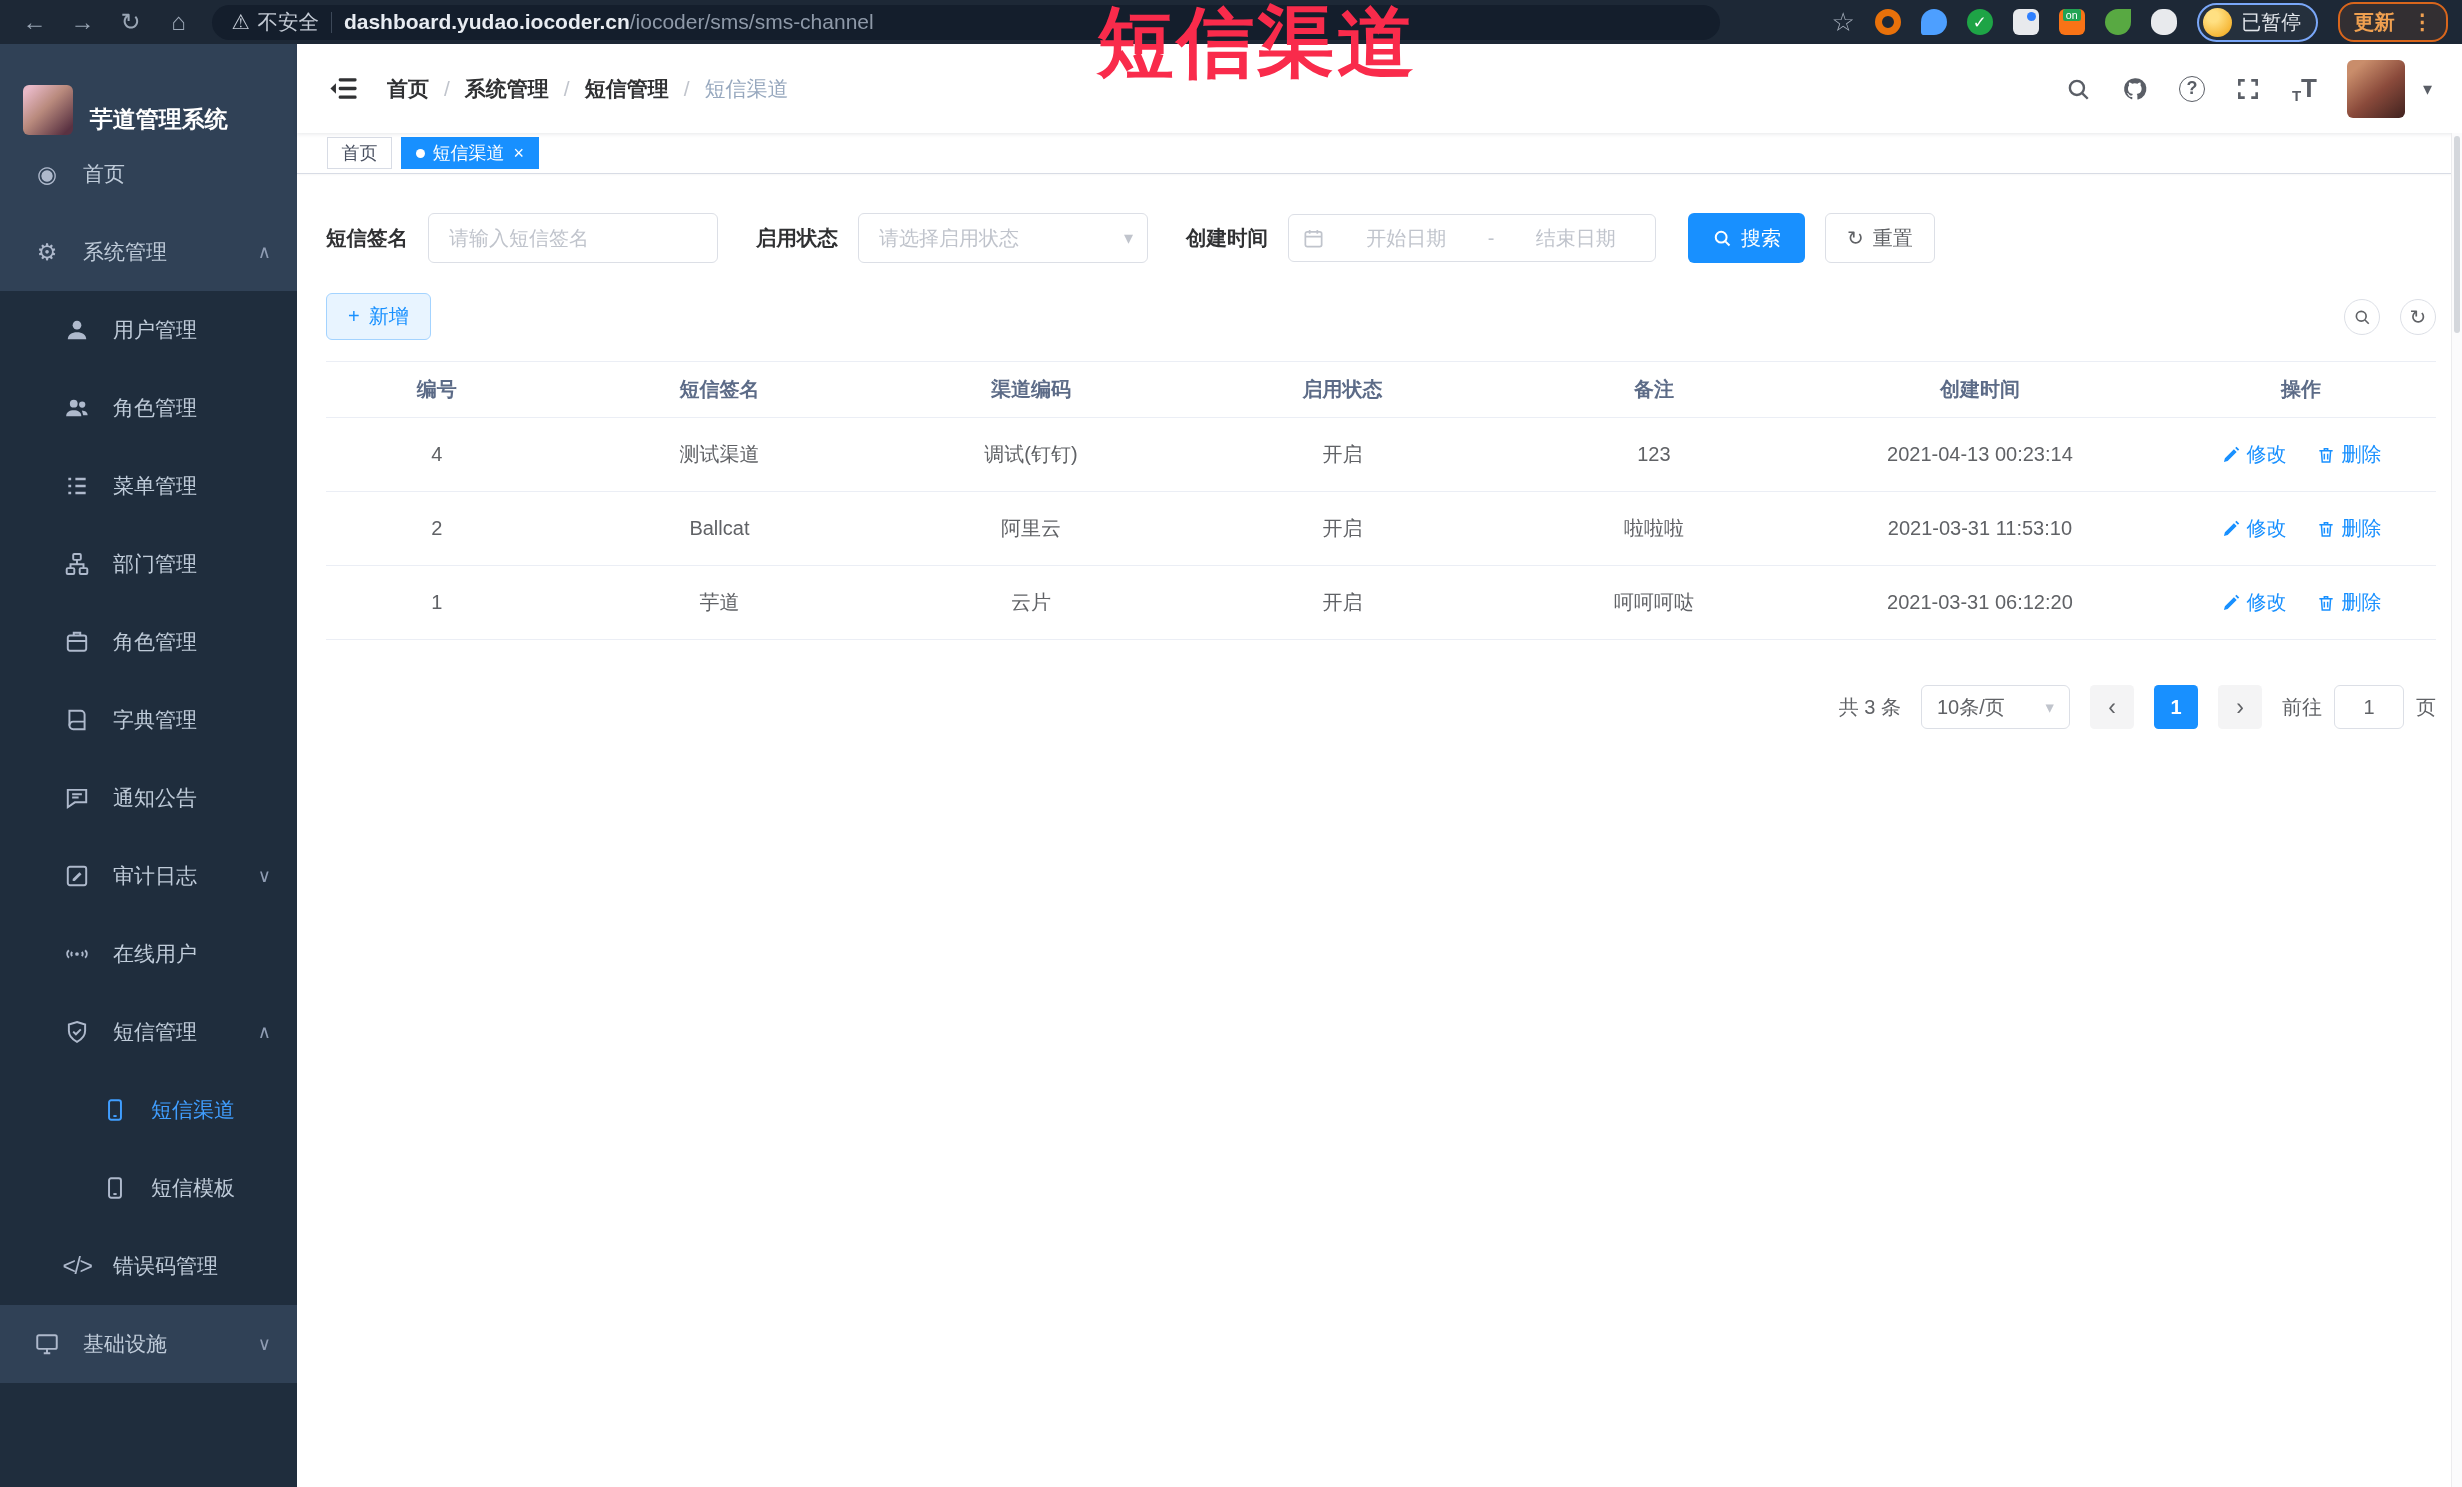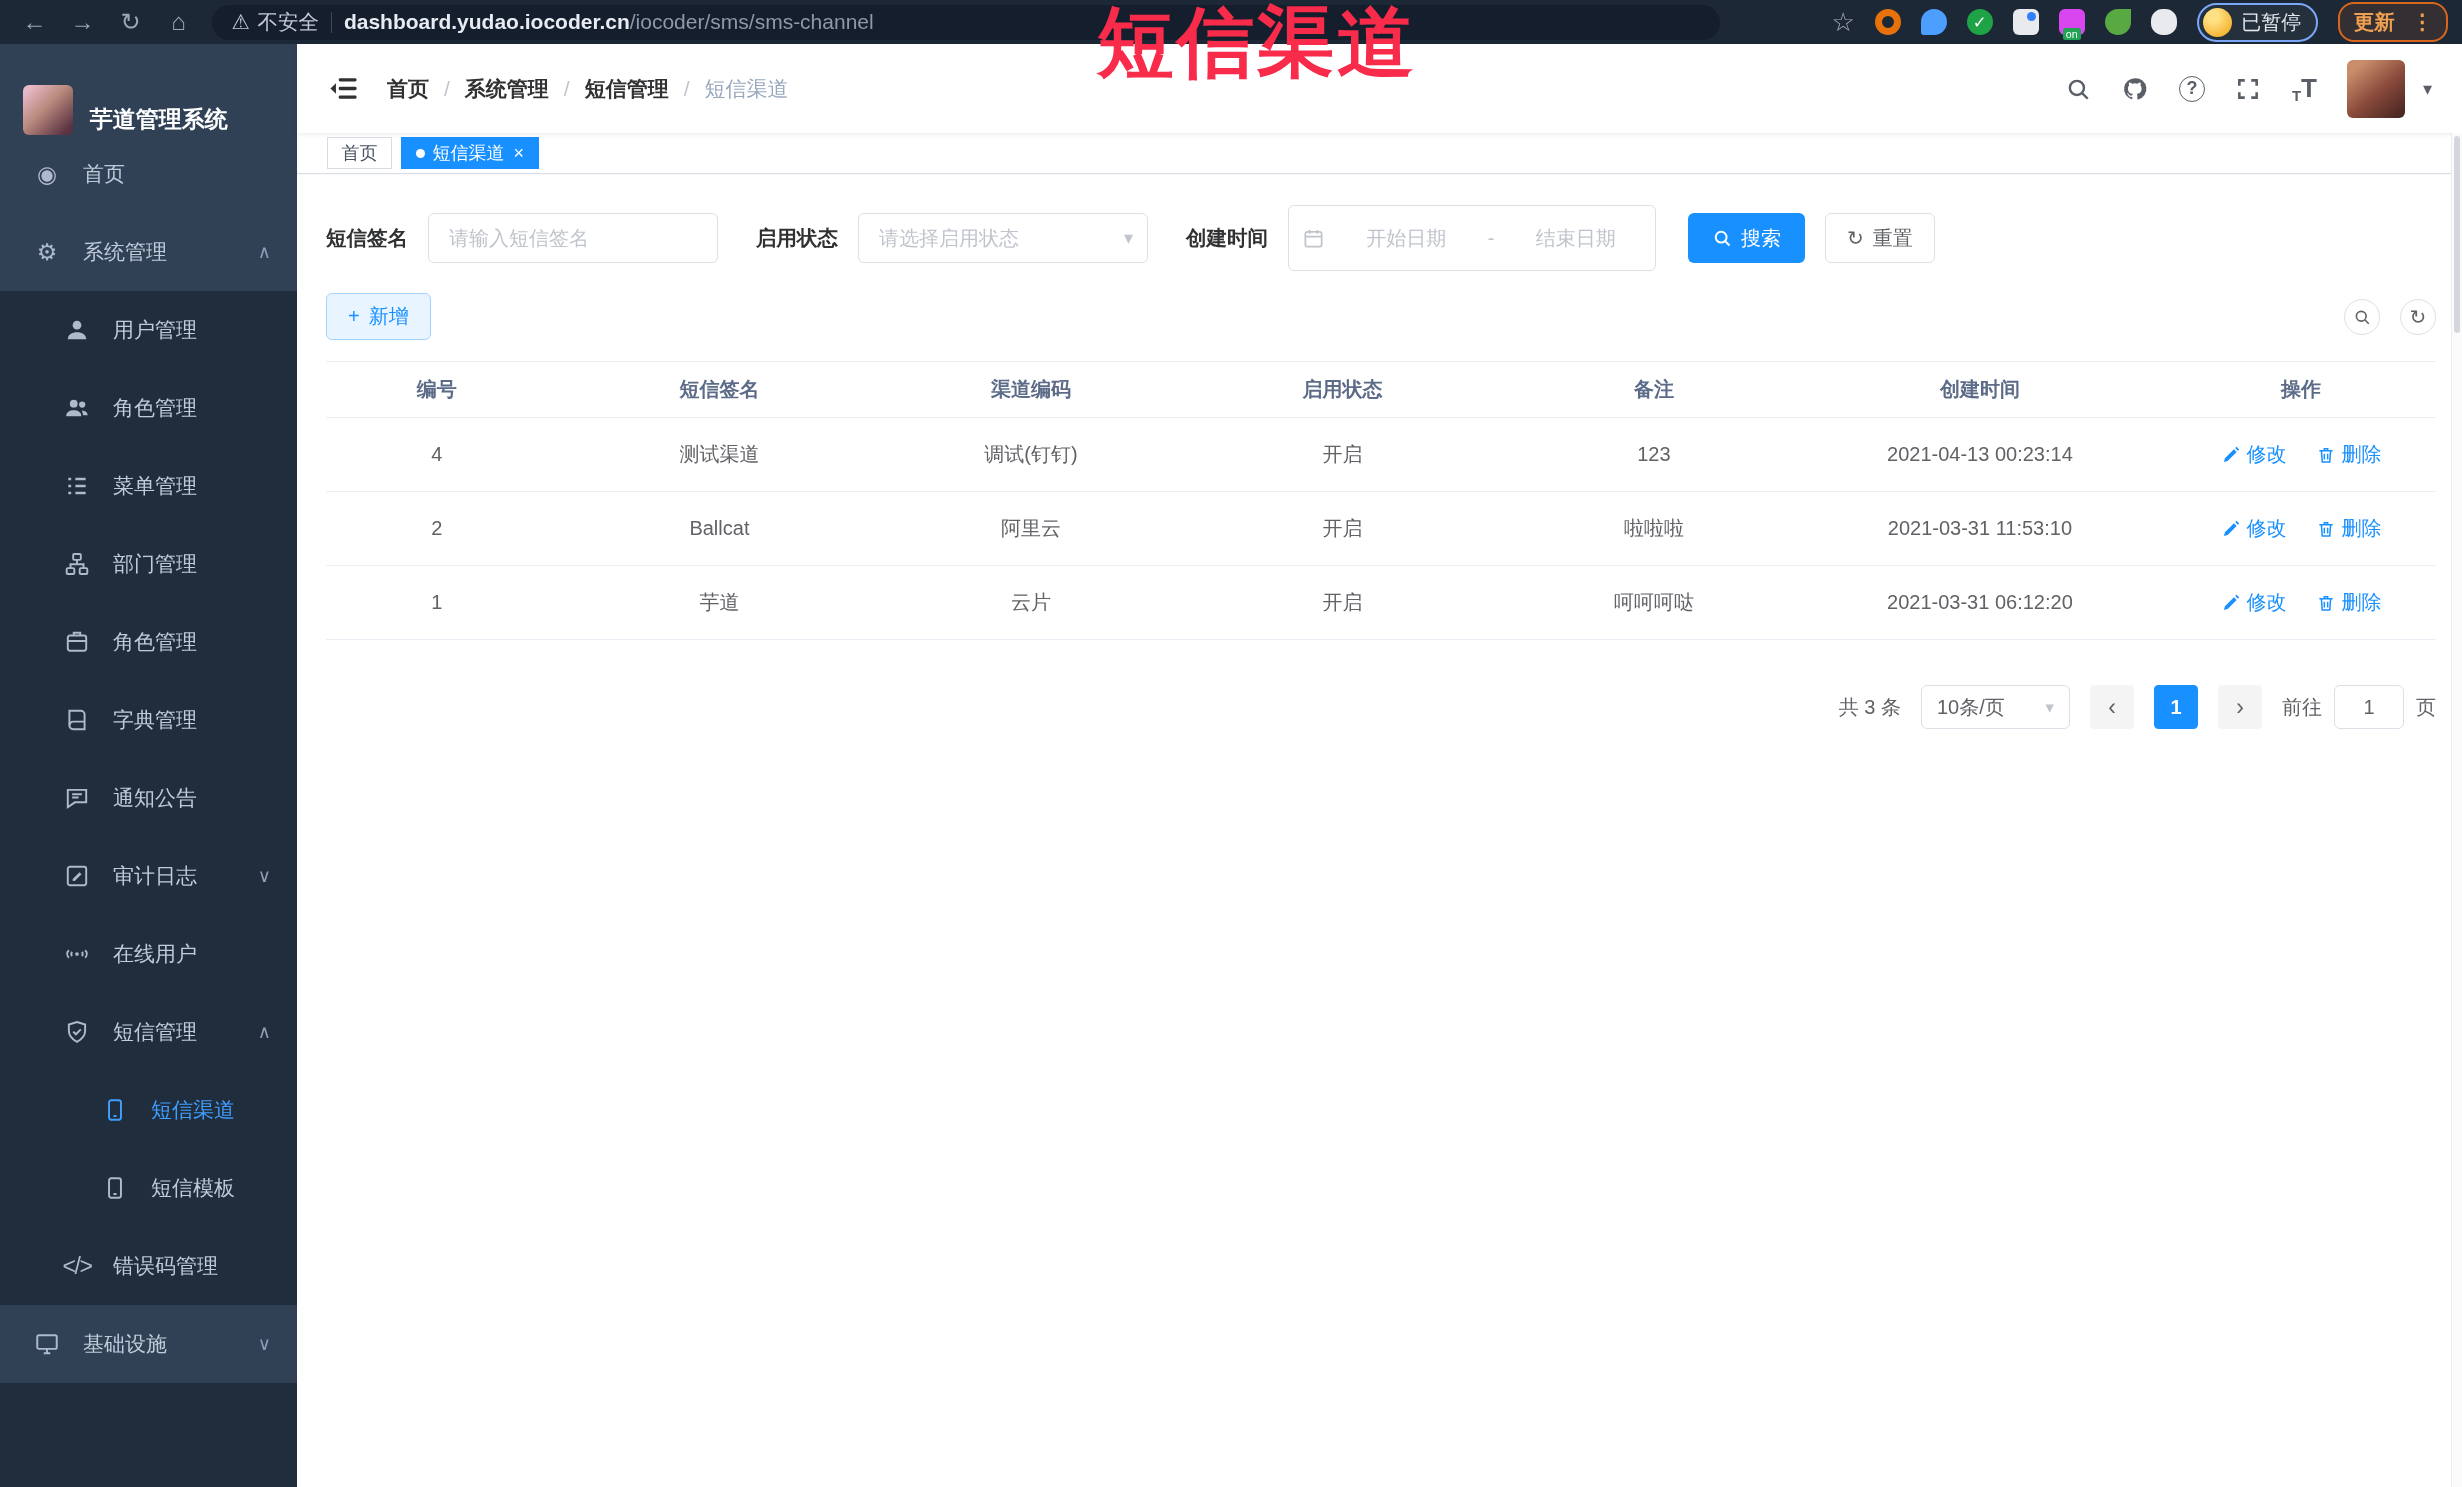--- a/index.html
+++ b/index.html
@@ -16,21 +16,21 @@
   .url .domain { color:#e8ecf2; font-weight:700; }
   .url .path { color:#8e99a8; }
   .browser-right { margin-left:auto; display:flex; align-items:center; gap:20px; }
   .star-ic { font-size:26px; color:#a7b0bd; }
   .ext { width:26px; height:26px; border-radius:50%; position:relative; display:flex; align-items:center; justify-content:center; }
   .ext-orange { border:7.6px solid #e8710a; background:transparent; }
   .ext-pin { background:#4d9fff; border-radius:50% 50% 50% 12%; }
   .ext-check { background:#1ea446; color:#fff; font-size:16.7px; }
   .ext-tabs { background:#e8eaed; border-radius:6px; }
   .ext-tabs::after { content:""; width:9px; height:9px; border-radius:50%; background:#2f80ff; position:absolute; top:3px; right:3px; }
-  .ext-on { background:#d946ef; border-radius:6px; flex-direction:column; justify-content:flex-end; overflow:visible; }
+  .ext-on { background:#f97316; border-radius:6px; flex-direction:column; justify-content:flex-start; overflow:visible; }
   .on-badge { background:#21a353; color:#fff; font-size:10.6px; line-height:12px; padding:0 3px; border-radius:2.3px; margin-bottom:-4.5px; }
   .ext-leaf { background:#58a942; border-radius:50% 0 50% 50%; }
   .ext-ghost { background:#e8eaed; border-radius:45%; }
   .paused-pill { display:flex; align-items:center; gap:9px; border:2.3px solid #7aa7f8; border-radius:30px; padding:3px 15px 3px 4.5px; color:#e4e7ec; font-size:20px; background:rgba(255,255,255,0.04); }
   .emoji { width:29px; height:29px; border-radius:50%; background:radial-gradient(circle at 35% 30%, #ffe082 20%, #f6b93b 70%, #e09c18); }
   .update-pill { display:flex; align-items:center; gap:17px; border:2.3px solid #d9661c; border-radius:16px; padding:3.8px 13.6px; color:#f0a050; font-size:20.5px; font-weight:600; background:rgba(216,102,28,0.12); }
   .update-pill .dots { font-size:21px; color:#f0a050; }
 
   
   .app { display:flex; height:1444px; }
@@ -80,21 +80,21 @@
   .content { flex:1; padding:0 26px 0 29px; background:#fff; }
 
   .filter-row { display:flex; align-items:center; margin-top:39px; height:50px; }
   .f-label { font-size:20.5px; font-weight:700; color:#303133; margin-right:20px; white-space:nowrap; }
   .f-input { width:290px; height:50px; border:0.8px solid #dcdfe6; border-radius:6px; padding:0 20px; font-size:20px; color:#606266; outline:none; }
   .f-input::placeholder { color:#c0c4cc; }
   .sel-wrap { position:relative; width:290px; margin-right:0; }
   .sel-wrap .f-input { width:100%; padding-right:42px; }
   .sel-caret { position:absolute; right:15px; top:50%; transform:translateY(-50%); color:#c0c4cc; font-size:18px; }
   .gap-lg { margin-left:38px; }
-  .date-range { width:368px; height:66px; border:0.8px solid #dcdfe6; border-radius:6px; display:flex; align-items:center; padding:0 13px; gap:15px; color:#c0c4cc; font-size:20px; }
+  .date-range { width:368px; height:48px; border:0.8px solid #dcdfe6; border-radius:6px; display:flex; align-items:center; padding:0 13px; gap:15px; color:#c0c4cc; font-size:20px; }
   .date-range svg { width:23px; height:23px; flex-shrink:0; }
   .date-text { flex:1; text-align:center; }
   .btn { height:50px; border-radius:6px; font-size:20px; display:inline-flex; align-items:center; gap:9px; cursor:pointer; border:0.8px solid transparent; }
   .btn svg { width:20px; height:20px; }
   .btn-search { background:#1890ff; color:#fff; padding:0 23px; margin-left:32px; }
   .btn-reset { background:#fff; color:#606266; border-color:#dcdfe6; padding:0 21px; margin-left:20px; }
   .btn-reset .r-ic { font-size:20px; }
 
   .toolbar { display:flex; align-items:center; margin-top:30px; }
   .btn-add { height:47px; background:#e8f4ff; color:#1890ff; border:0.8px solid #a3d3ff; border-radius:6px; padding:0 21px; font-size:20px; display:inline-flex; align-items:center; gap:9px; cursor:pointer; }

